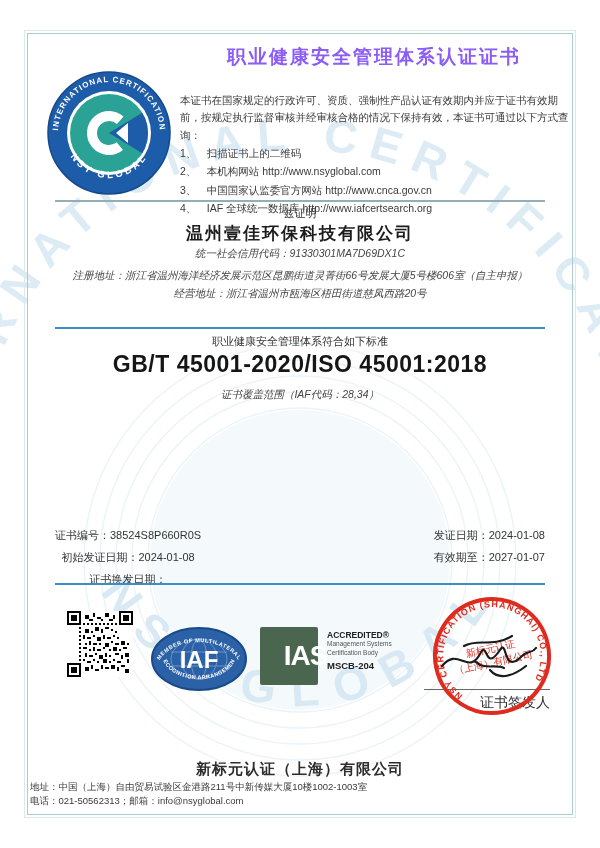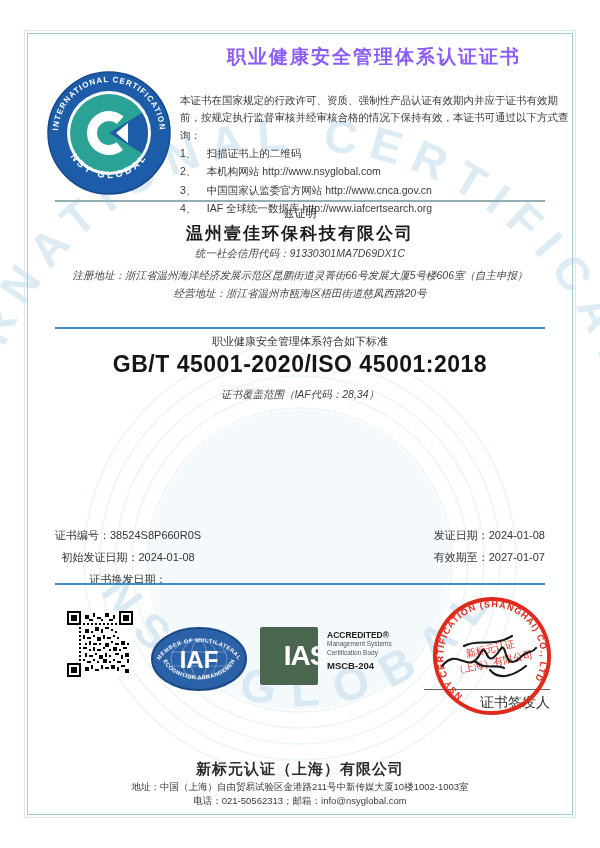--- a/index.html
+++ b/index.html
@@ -31,21 +31,21 @@
               display:flex;align-items:center;justify-content:center;}
   .ias-square span{color:#fff;font-size:28px;font-weight:bold;letter-spacing:-1px;margin-left:33px;}
   .ias-text{left:327px;top:630px;width:110px;color:#3b3b3b;}
   .ias-text .l1{font-size:8.5px;font-weight:bold;color:#222;}
   .ias-text .l2{font-size:6.5px;color:#555;line-height:1.35;}
   .ias-text .l4{font-size:9.5px;font-weight:bold;color:#222;margin-top:2px;}
   .sig-line{left:424px;top:689px;width:126px;border-top:1px solid #666;height:0;}
   .signer{left:424px;top:694px;width:126px;text-align:right;font-size:14px;color:#333;}
   .footer-co{left:30px;top:760px;width:540px;text-align:center;font-size:15px;font-weight:bold;
              color:#2d2d2d;letter-spacing:1px;}
-  .footer-ln{left:30px;width:540px;text-align:center;font-size:9.5px;color:#3a3a3a;}
+  .footer-ln{left:30px;width:540px;font-size:9.5px;color:#3a3a3a;}
   .wm-arc{font-size:46px;font-weight:bold;fill:#dcebf4;letter-spacing:12px;}
   .wm-arc2{font-size:46px;font-weight:bold;fill:#d8e9f3;letter-spacing:18px;}
 </style>
 </head>
 <body>
 
 <div class="page">
 
   <svg class="watermark" width="600" height="848" viewBox="0 0 600 848">
     <defs>

